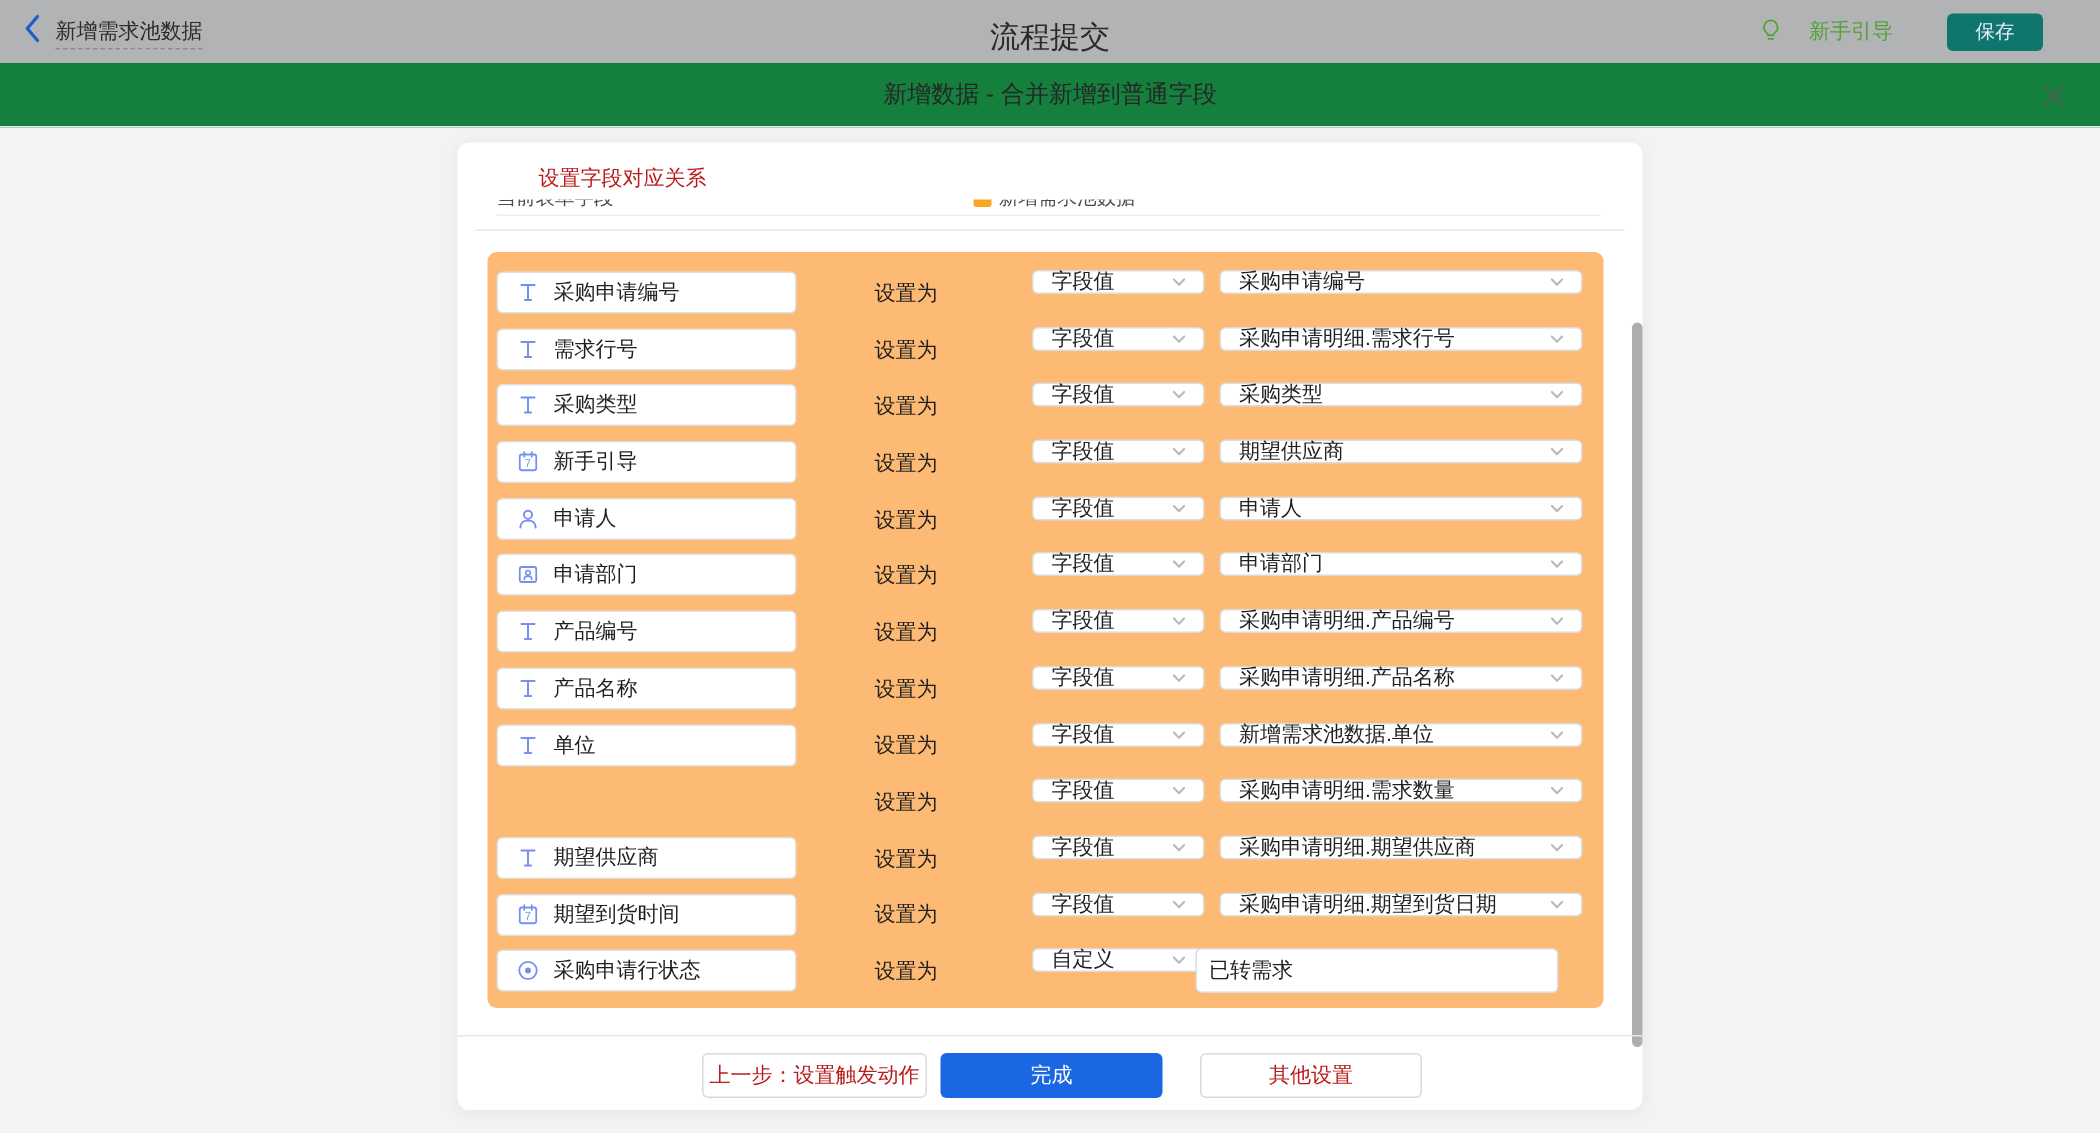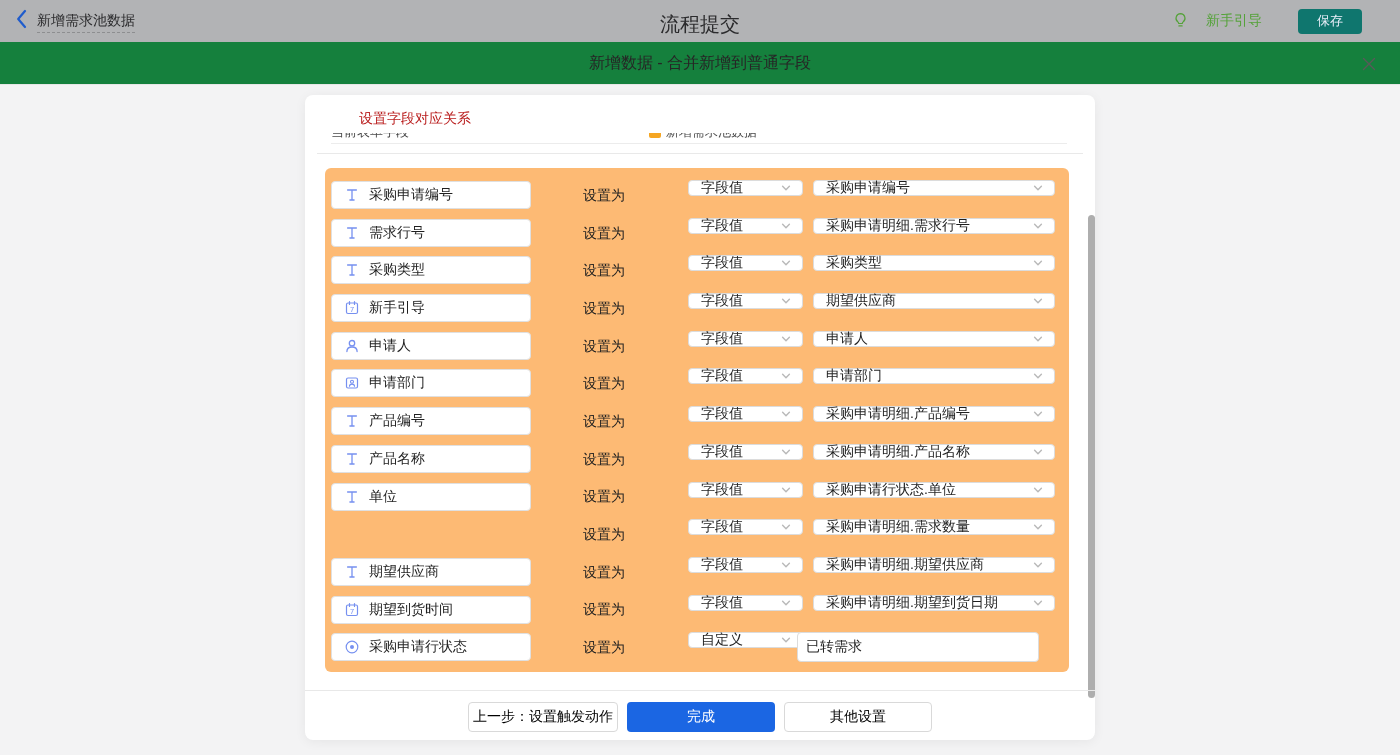--- a/index.html
+++ b/index.html
@@ -69,21 +69,21 @@
 
   
   .sb-thumb { position:absolute; left:783px; top:120px; width:7px; height:483px;
     background:#aeaeae; border-radius:4px; cursor:pointer; }
 
   
   .foot-line { position:absolute; left:0; right:0; top:595px; border-top:1px solid #e8e8e8; }
   .footer { position:absolute; left:0; right:0; top:607px; display:flex;
     justify-content:center; gap:9px; }
   .btn { height:30px; border-radius:4px; font-size:14px; font-family:inherit; cursor:pointer; }
-  .btn-ghost { background:#fff; border:1px solid #d9d9d9; color:#000000; padding:0 16px; }
+  .btn-ghost { background:#fff; border:1px solid #d9d9d9; color:#b91c1c; padding:0 16px;margin-left:16px; }
   .btn-prev { width:150px; padding:0; }
   .btn-other { width:148px; padding:0; }
   .btn-done { width:148px; border:none; background:#1b66e3; color:#ffffff; }
 </style>
 </head>
 <body>
 
 <div class="topbar">
   <div class="tb-left">
     <span class="tb-back">
@@ -382,21 +382,21 @@
     <div class="setas">设置为</div>
     <div class="dd dd-mode">
       <span class="dd-text">字段值</span>
       <span class="dd-caret">
         <svg width="12" height="12" viewBox="0 0 12 12">
               <path d="M2.6 4.3 L6 7.8 L9.4 4.3" stroke="#b9b9b9" stroke-width="1.4" fill="none" stroke-linecap="round" stroke-linejoin="round"></path>
             </svg>
       </span>
     </div>
     <div class="dd dd-target">
-      <span class="dd-text">采购申请行状态.单位</span>
+      <span class="dd-text">新增需求池数据.单位</span>
       <span class="dd-caret">
         <svg width="12" height="12" viewBox="0 0 12 12">
               <path d="M2.6 4.3 L6 7.8 L9.4 4.3" stroke="#b9b9b9" stroke-width="1.4" fill="none" stroke-linecap="round" stroke-linejoin="round"></path>
             </svg>
       </span>
     </div>
 
   </div>
 
   <div class="map-row">

